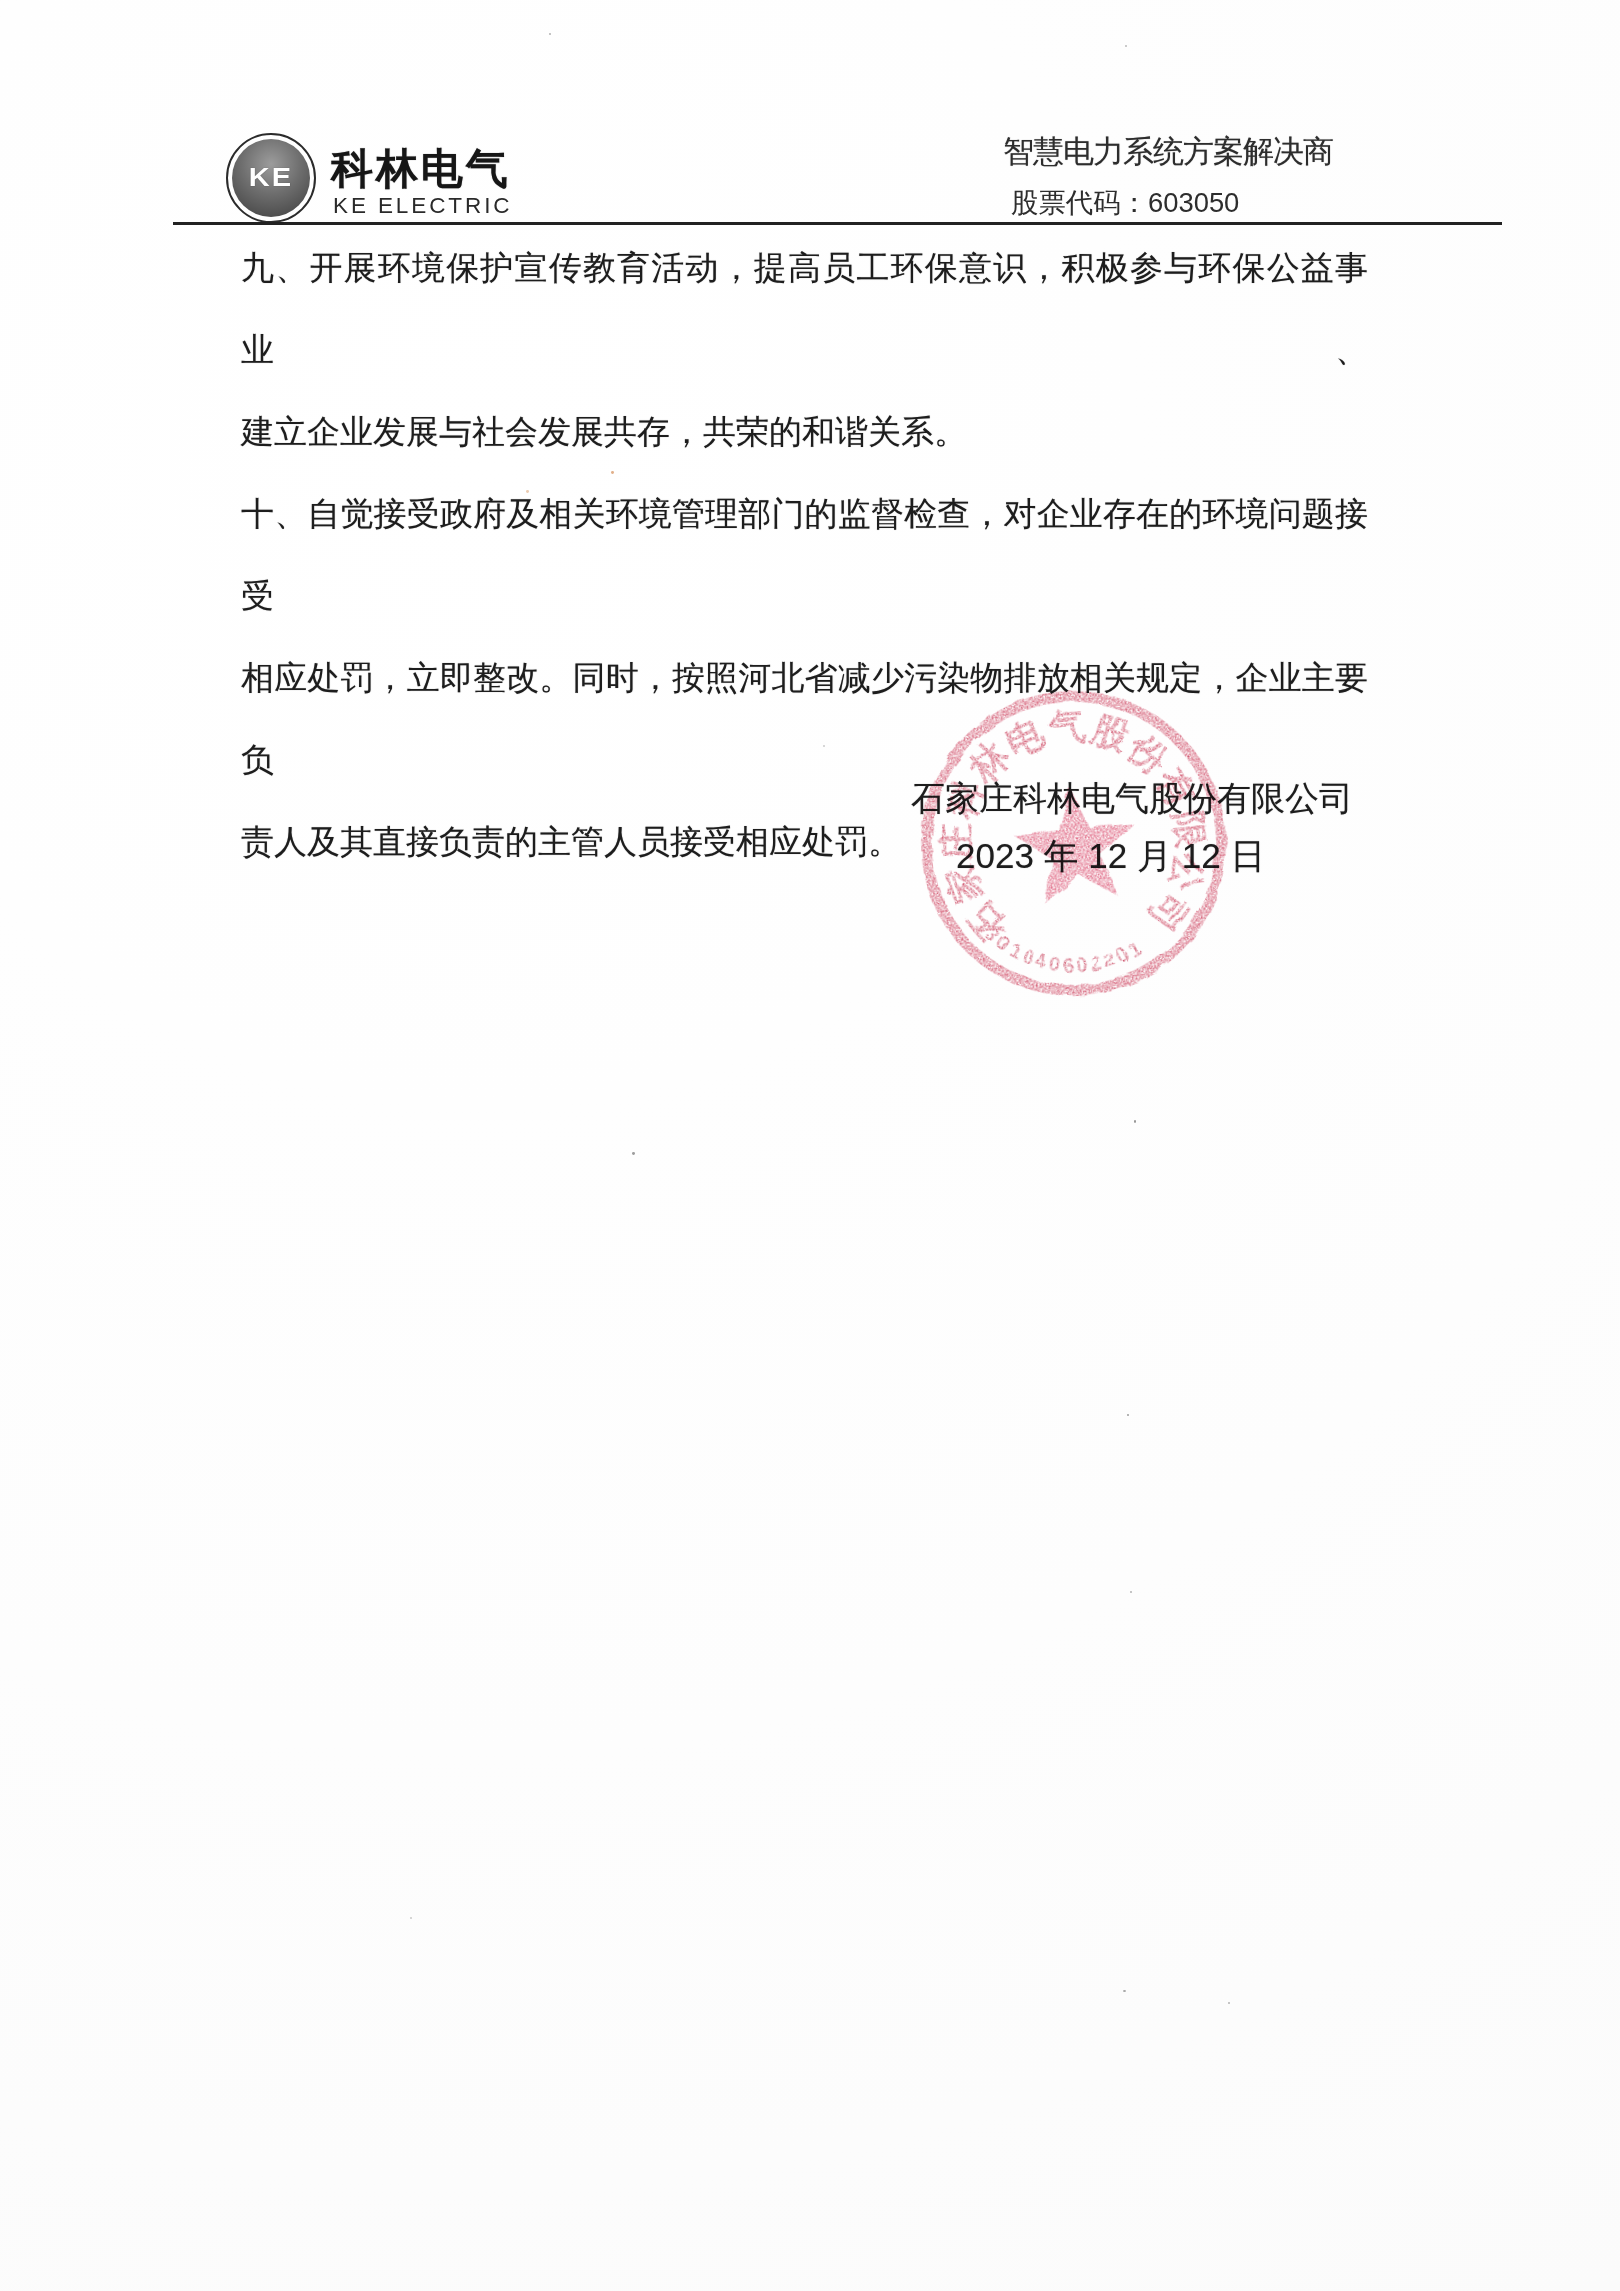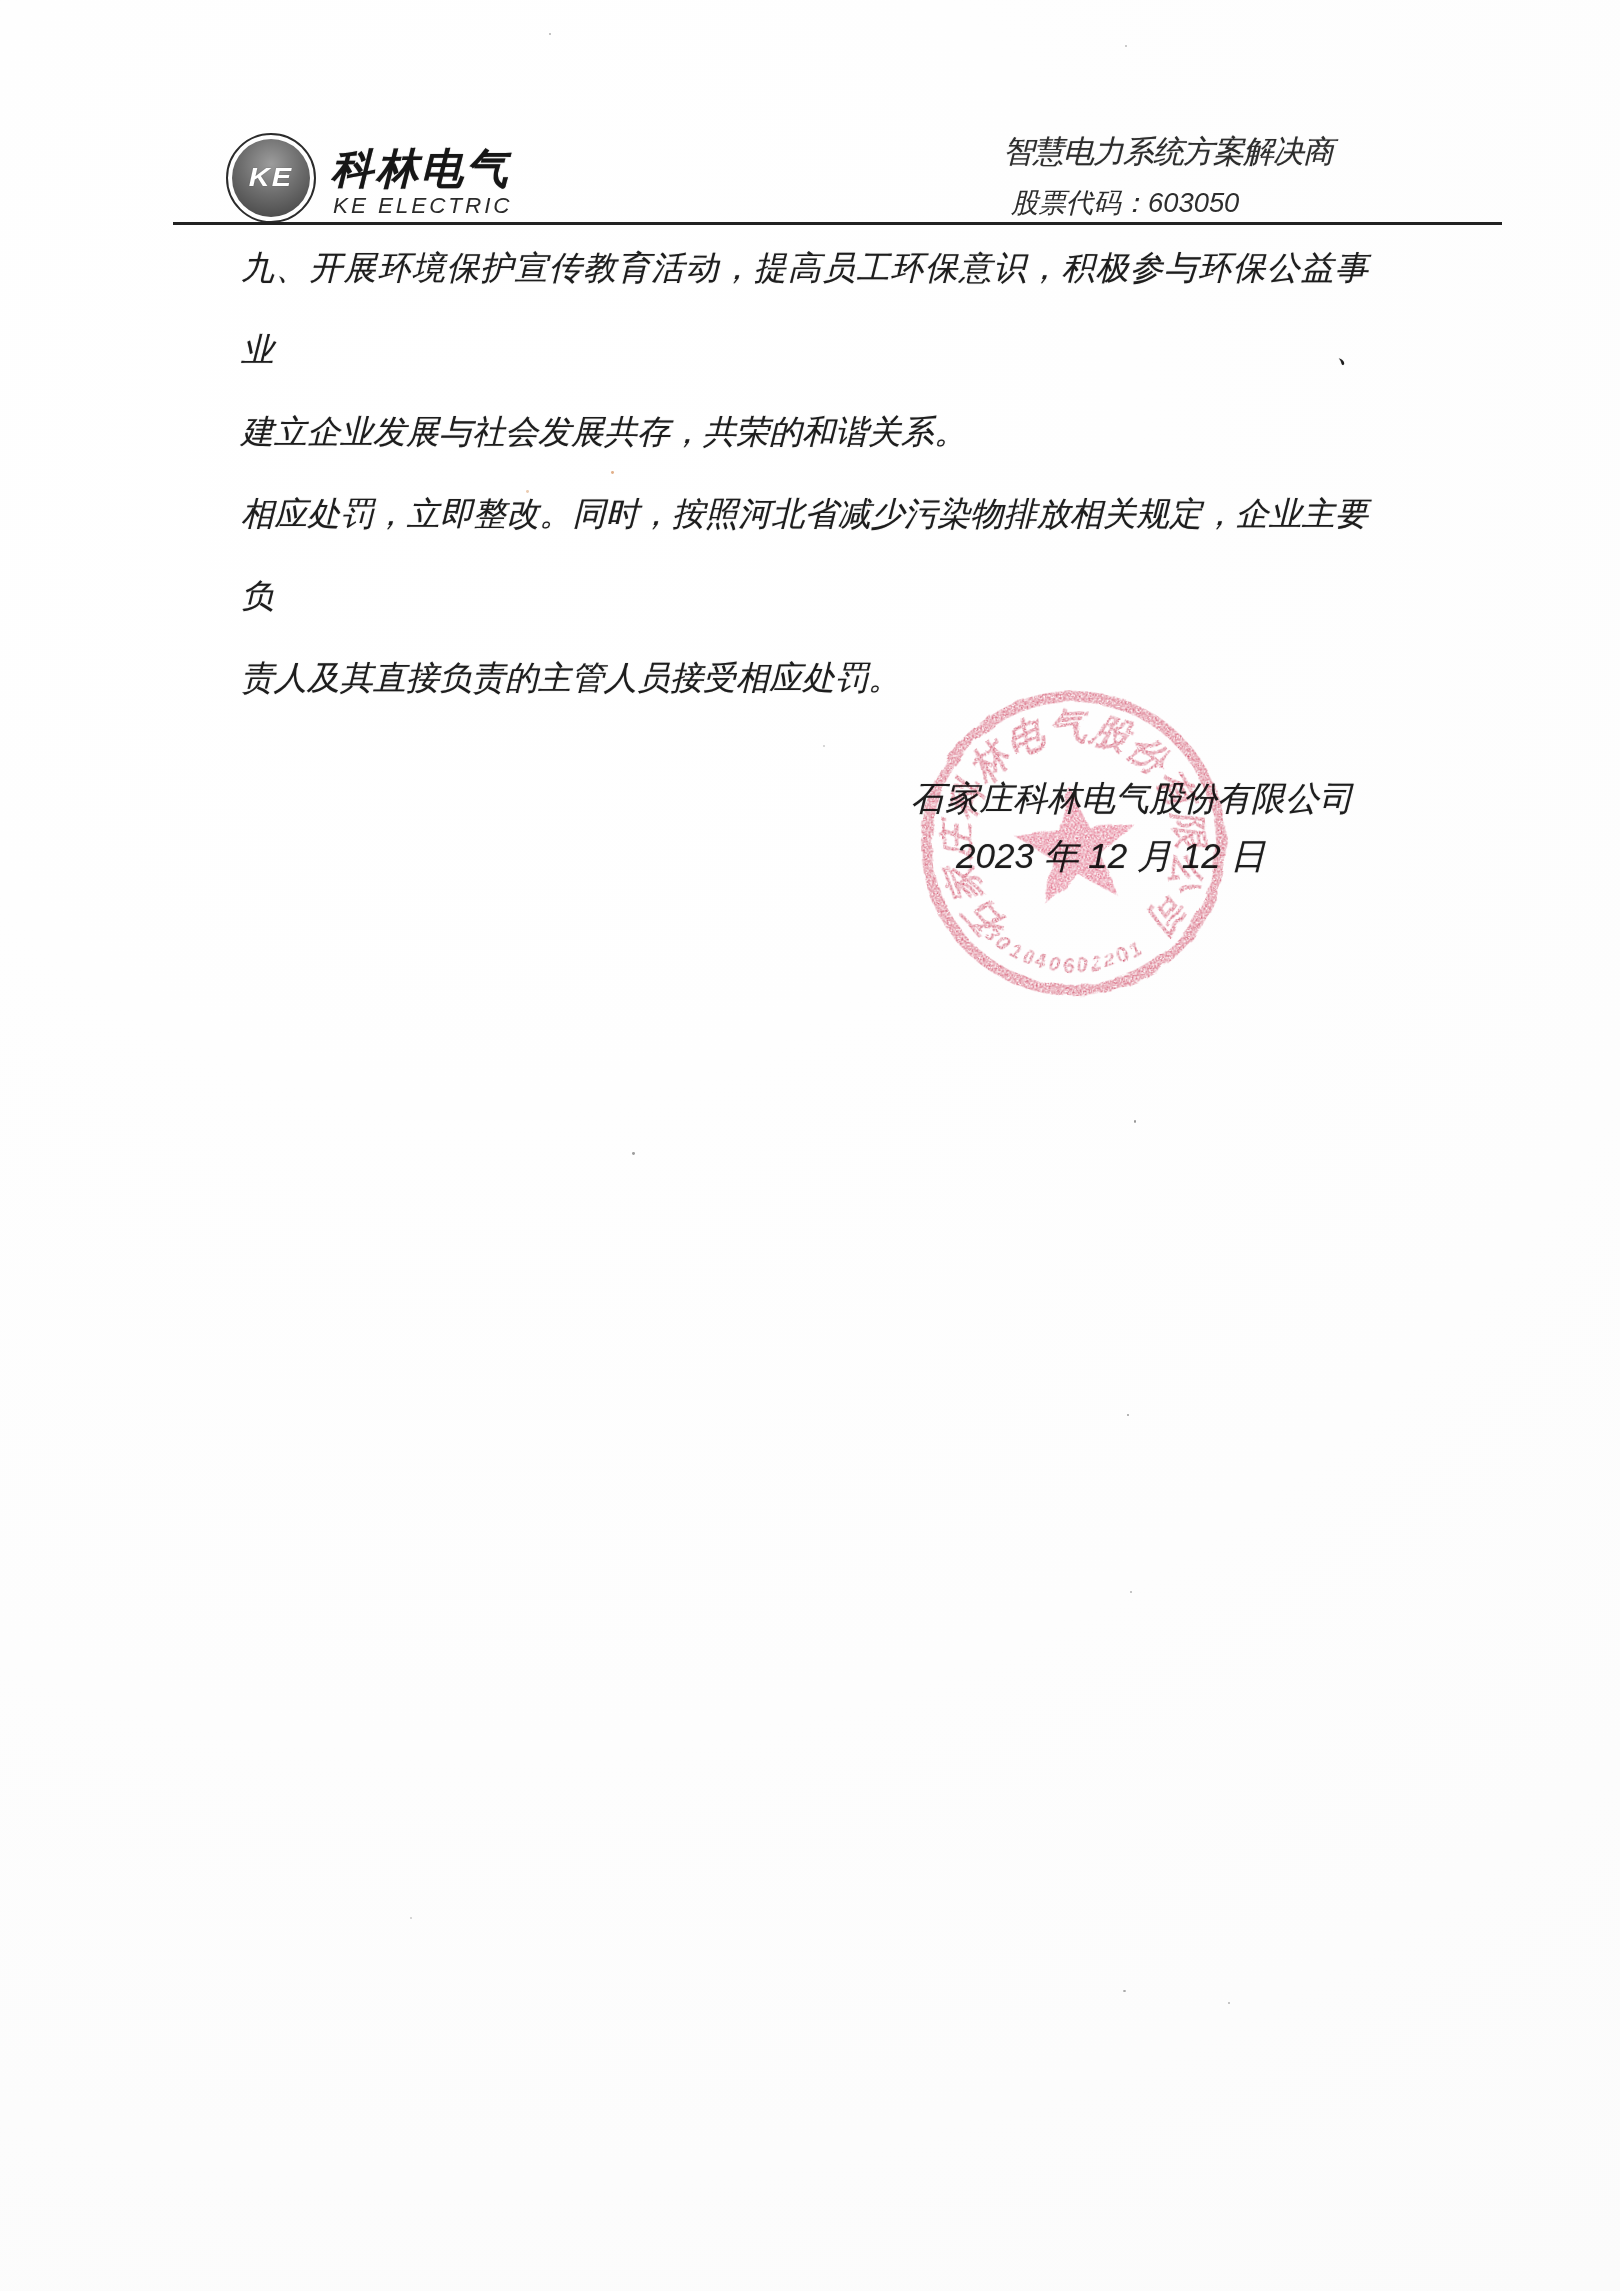--- a/index.html
+++ b/index.html
@@ -3,21 +3,21 @@
 <meta charset="utf-8">
 <style>
   html,body{margin:0;padding:0;}
   body{
     width:1620px;height:2292px;position:relative;overflow:hidden;
     background:#fefefe;
     font-family:"Liberation Sans","DejaVu Sans",sans-serif;
     color:#1e1e1e;
   }
   .page{position:absolute;inset:0;background:
-    radial-gradient(circle at 30% 20%, #ffffff 0%, #fdfdfd 60%, #fbfbfb 100%); font-style: italic;}
+    radial-gradient(circle at 30% 20%, #ffffff 0%, #fdfdfd 60%, #fbfbfb 100%);}
 
   
   .logo-wrap{position:absolute;left:226px;top:133px;width:90px;height:90px;}
   .logo-ring{position:absolute;inset:0;border:2.9px solid #2b2b2b;border-radius:50%;}
   .logo-disc{position:absolute;left:5.9px;top:5.9px;width:78px;height:78px;border-radius:50%;
     background:radial-gradient(circle at 50% 32%, #9c9c9c 0%, #6e6e6e 45%, #4a4a4a 85%, #3c3c3c 100%);
     display:flex;align-items:center;justify-content:center;}
   .logo-monogram{color:#fff;font-weight:bold;font-size:29px;letter-spacing:2px;
     text-shadow:0 0 1px rgba(0,0,0,.5);transform:scaleY(.92);}
   .brand-cn{position:absolute;left:331px;top:141px;font-size:42px;font-weight:bold;
@@ -66,20 +66,21 @@
     <div class="brand-cn">科林电气</div>
     <div class="brand-en">KE ELECTRIC</div>
     <div class="tagline">智慧电力系统方案解决商</div>
     <div class="stock">股票代码：603050</div>
     <div class="rule"></div>
   </div>
 
   <div class="doc-body">
     <div class="line justify">九、开展环境保护宣传教育活动，提高员工环保意识，积极参与环保公益事业、</div>
     <div class="line">建立企业发展与社会发展共存，共荣的和谐关系。</div>
+    <div class="line justify">十、自觉接受政府及相关环境管理部门的监督检查，对企业存在的环境问题接受</div>
     <div class="line justify">相应处罚，立即整改。同时，按照河北省减少污染物排放相关规定，企业主要负</div>
     <div class="line">责人及其直接负责的主管人员接受相应处罚。</div>
   </div>
 
   <div class="sig-company">石家庄科林电气股份有限公司</div>
   <div class="sig-date">2023 年 12 月 12 日</div>
 
   <svg class="seal" viewBox="-180 -180 360 360">
     <defs>
       <filter id="rough" x="-20%" y="-20%" width="140%" height="140%">

